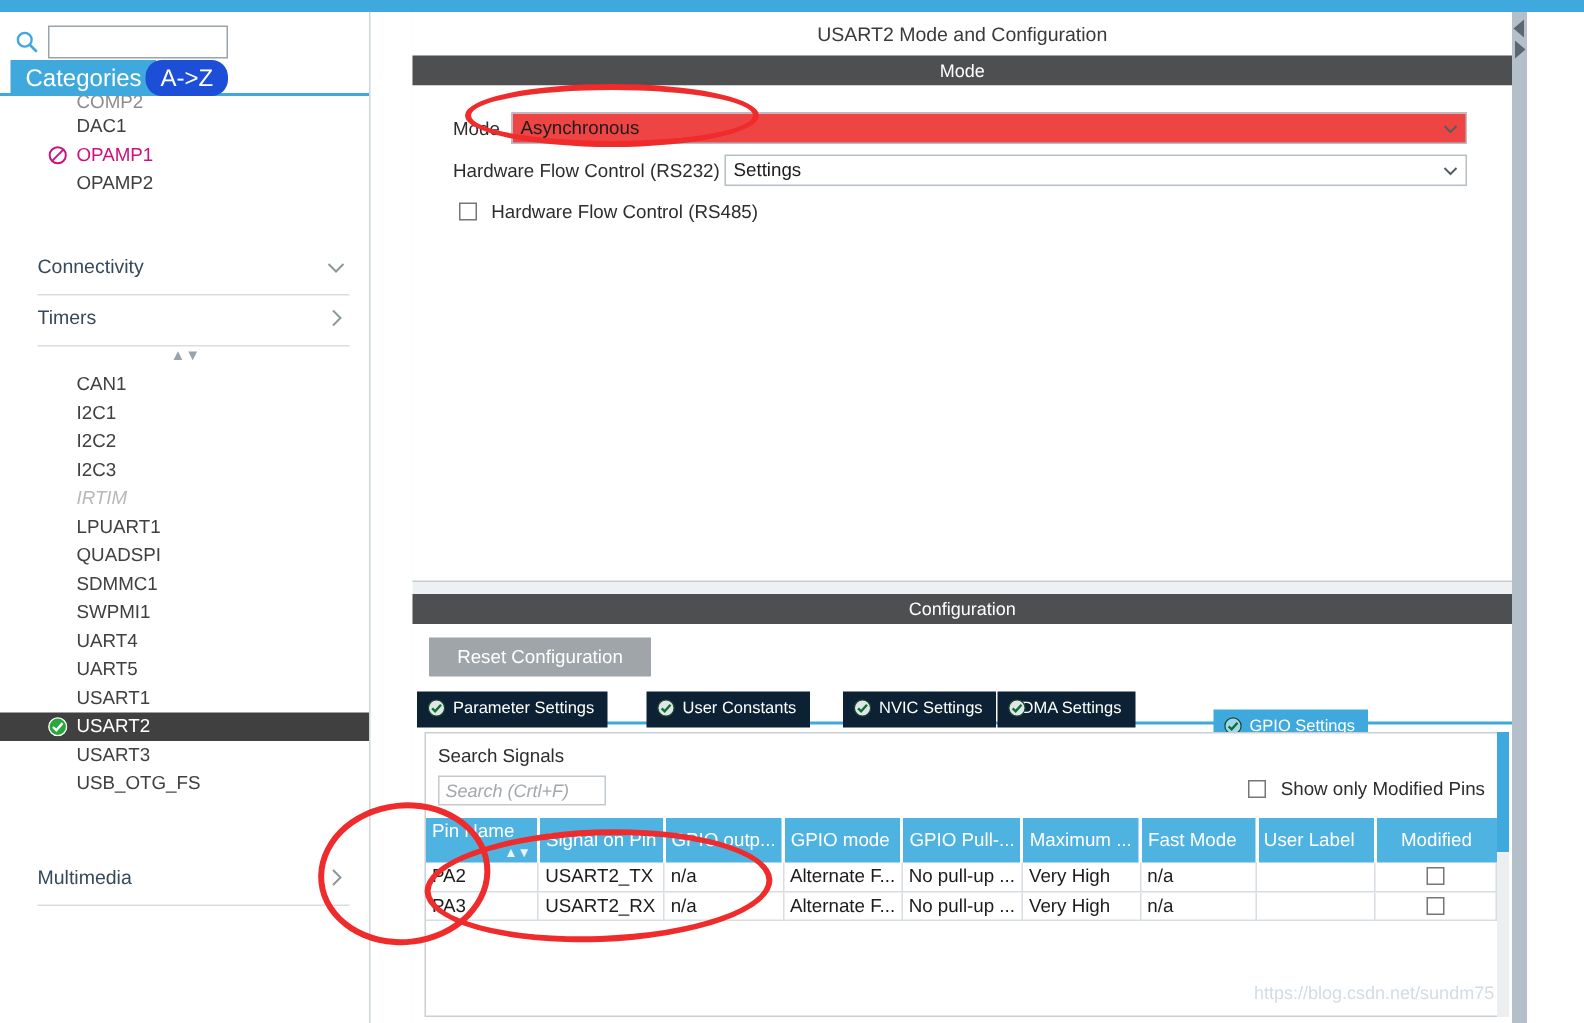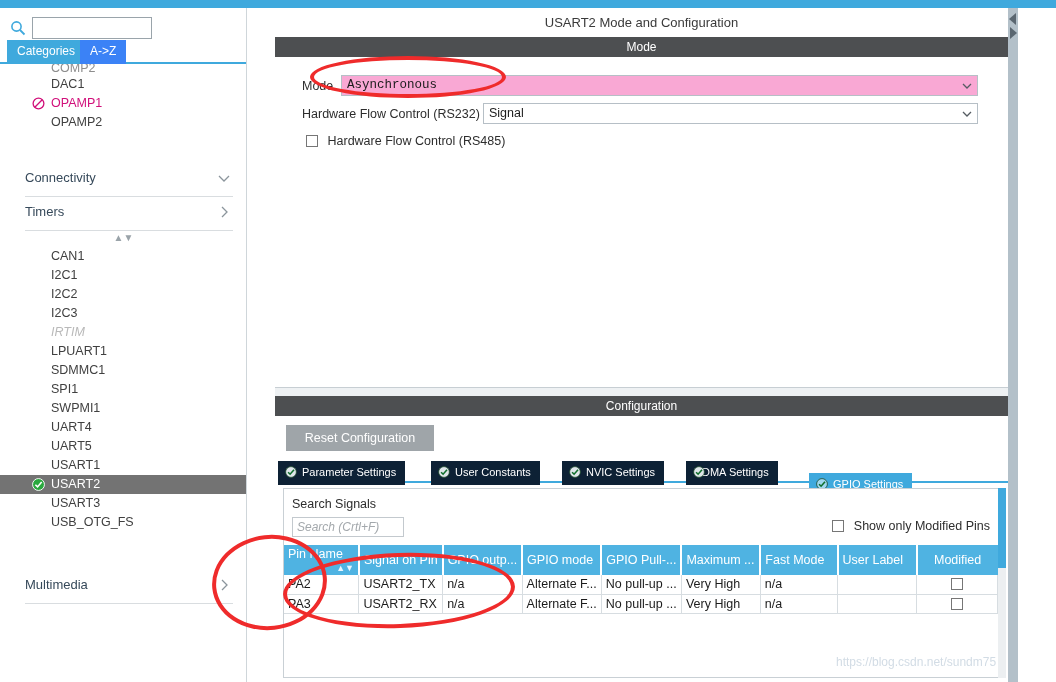--- a/index.html
+++ b/index.html
@@ -43,39 +43,39 @@
     color: #4aa3d5;
   }
 
   .tabs-row {
     position: absolute; left: 0; top: 32px; width: 247px; height: 24px;
     border-bottom: 2px solid #3fa9dd;
   }
   .ltab {
     position: absolute; top: 0; height: 24px;
     padding: 4px 10px 0 10px;
-    font-size: 12px; color: #ffffff;
+    font-size: 16px; color: #ffffff;
     cursor: default; white-space: nowrap;
   }
   .ltab.cat { left: 7px; background: #3fa9dd; }
-  .ltab.az  { left: 80px; background: #3b82f6; }
+  .ltab.az  { left: 97px; background: #1d4ed8; border-radius: 11px; }
 
   .cat-list {
     position: absolute; left: 0; top: 56px; width: 247px; height: 610px;
     overflow: hidden;
   }
   .cl-item {
     position: relative; height: 19px; line-height: 19px;
     padding-left: 51px; font-size: 12.5px; color: #404040;
     white-space: nowrap;
   }
   .cl-item.clipped { color: #8d8d8d; }
   .cl-item.disabled { color: #b9b9b9; font-style: italic; }
   .cl-item.warn { color: #d10f7a; }
-  .cl-item.selected { background: #737373; color: #ffffff; }
+  .cl-item.selected { background: #404040; color: #ffffff; }
   .cl-item .st-ic {
     position: absolute; left: 32px; top: 3px;
     width: 13px; height: 13px;
   }
   .group-hdr {
     position: relative; height: 34px; margin: 0 14px 0 25px;
     border-bottom: 1px solid #d9dde0;
     font-size: 13px; color: #36495a; line-height: 30px;
   }
   .group-hdr .gchev {
@@ -111,21 +111,21 @@
   .field-row { position: absolute; left: 0; height: 22px; }
   .field-label {
     position: absolute; font-size: 12.5px; color: #2d2d2d;
     line-height: 22px; white-space: nowrap;
   }
   .combo {
     position: absolute; height: 21px; border: 1px solid #b6bfc6;
     background: #ffffff; font-size: 12.5px; color: #1c1c1c;
     line-height: 19px; padding-left: 5px; white-space: nowrap;
   }
-  .combo.hl { background: #f9a8d4; font-family: Liberation Mono, monospace; }
+  .combo.hl { background: #ef4444; }
   .combo .cchev {
     position: absolute; right: 4px; top: 4px; width: 12px; height: 12px;
     color: #555c62;
   }
   .chk-row {
     position: absolute; font-size: 12.5px; color: #2d2d2d;
     line-height: 16px; white-space: nowrap;
   }
   .cbox {
     display: inline-block; width: 12px; height: 12px;
@@ -292,22 +292,22 @@
       </div>
 
       <div class="scroll-up-handle">▲▼</div>
 
       <div class="cl-item">CAN1</div>
       <div class="cl-item">I2C1</div>
       <div class="cl-item">I2C2</div>
       <div class="cl-item">I2C3</div>
       <div class="cl-item disabled">IRTIM</div>
       <div class="cl-item">LPUART1</div>
+      <div class="cl-item">QUADSPI</div>
       <div class="cl-item">SDMMC1</div>
-      <div class="cl-item">SPI1</div>
       <div class="cl-item">SWPMI1</div>
       <div class="cl-item">UART4</div>
       <div class="cl-item">UART5</div>
       <div class="cl-item">USART1</div>
 
       <div class="cl-item selected">
         <svg class="st-ic" viewBox="0 0 14 14">
           <circle cx="7" cy="7" r="6.4" fill="#2aa83e" stroke="#ffffff" stroke-width="1"></circle>
           <polyline points="3.6,7.2 6,9.6 10.4,4.4" fill="none" stroke="#ffffff" stroke-width="1.7"></polyline>
         </svg>
@@ -344,21 +344,21 @@
           <span>Asynchronous</span>
           <svg class="cchev" viewBox="0 0 12 12">
             <polyline points="2,4 6,8 10,4" fill="none" stroke="#555c62" stroke-width="1.3"></polyline>
           </svg>
         </div>
       </div>
 
       <div class="field-row" style="top:46px;width:733px;">
         <span class="field-label" style="left:27px;">Hardware Flow Control (RS232)</span>
         <div class="combo" style="left:208px;width:495px;">
-          <span>Signal</span>
+          <span>Settings</span>
           <svg class="cchev" viewBox="0 0 12 12">
             <polyline points="2,4 6,8 10,4" fill="none" stroke="#555c62" stroke-width="1.3"></polyline>
           </svg>
         </div>
       </div>
 
       <div class="chk-row" style="left:31px;top:76px;">
         <span class="cbox"></span>
         <span>Hardware Flow Control (RS485)</span>
       </div>
@@ -385,21 +385,21 @@
           </svg>
           <span>User Constants</span>
         </div>
         <div class="ctab" style="left:284px;">
           <svg class="tick" viewBox="0 0 12 12">
             <circle cx="6" cy="6" r="5.4" fill="#dfe6ea" stroke="#1b4a2a" stroke-width="0.8"></circle>
             <polyline points="3.1,6.2 5.1,8.2 9,3.8" fill="none" stroke="#0f6f2c" stroke-width="1.6"></polyline>
           </svg>
           <span>NVIC Settings</span>
         </div>
-        <div class="ctab" style="left:408px;padding-left:16px;">
+        <div class="ctab" style="left:387px;padding-left:16px;">
           <svg class="tick" viewBox="0 0 12 12">
             <circle cx="6" cy="6" r="5.4" fill="#dfe6ea" stroke="#1b4a2a" stroke-width="0.8"></circle>
             <polyline points="3.1,6.2 5.1,8.2 9,3.8" fill="none" stroke="#0f6f2c" stroke-width="1.6"></polyline>
           </svg>
           <span>DMA Settings</span>
         </div>
         <div class="ctab active" style="left:531px;">
           <svg class="tick" viewBox="0 0 12 12">
             <circle cx="6" cy="6" r="5.4" fill="#9fd7ef" stroke="#1b4a2a" stroke-width="0.8"></circle>
             <polyline points="3.1,6.2 5.1,8.2 9,3.8" fill="none" stroke="#0f6f2c" stroke-width="1.6"></polyline>

